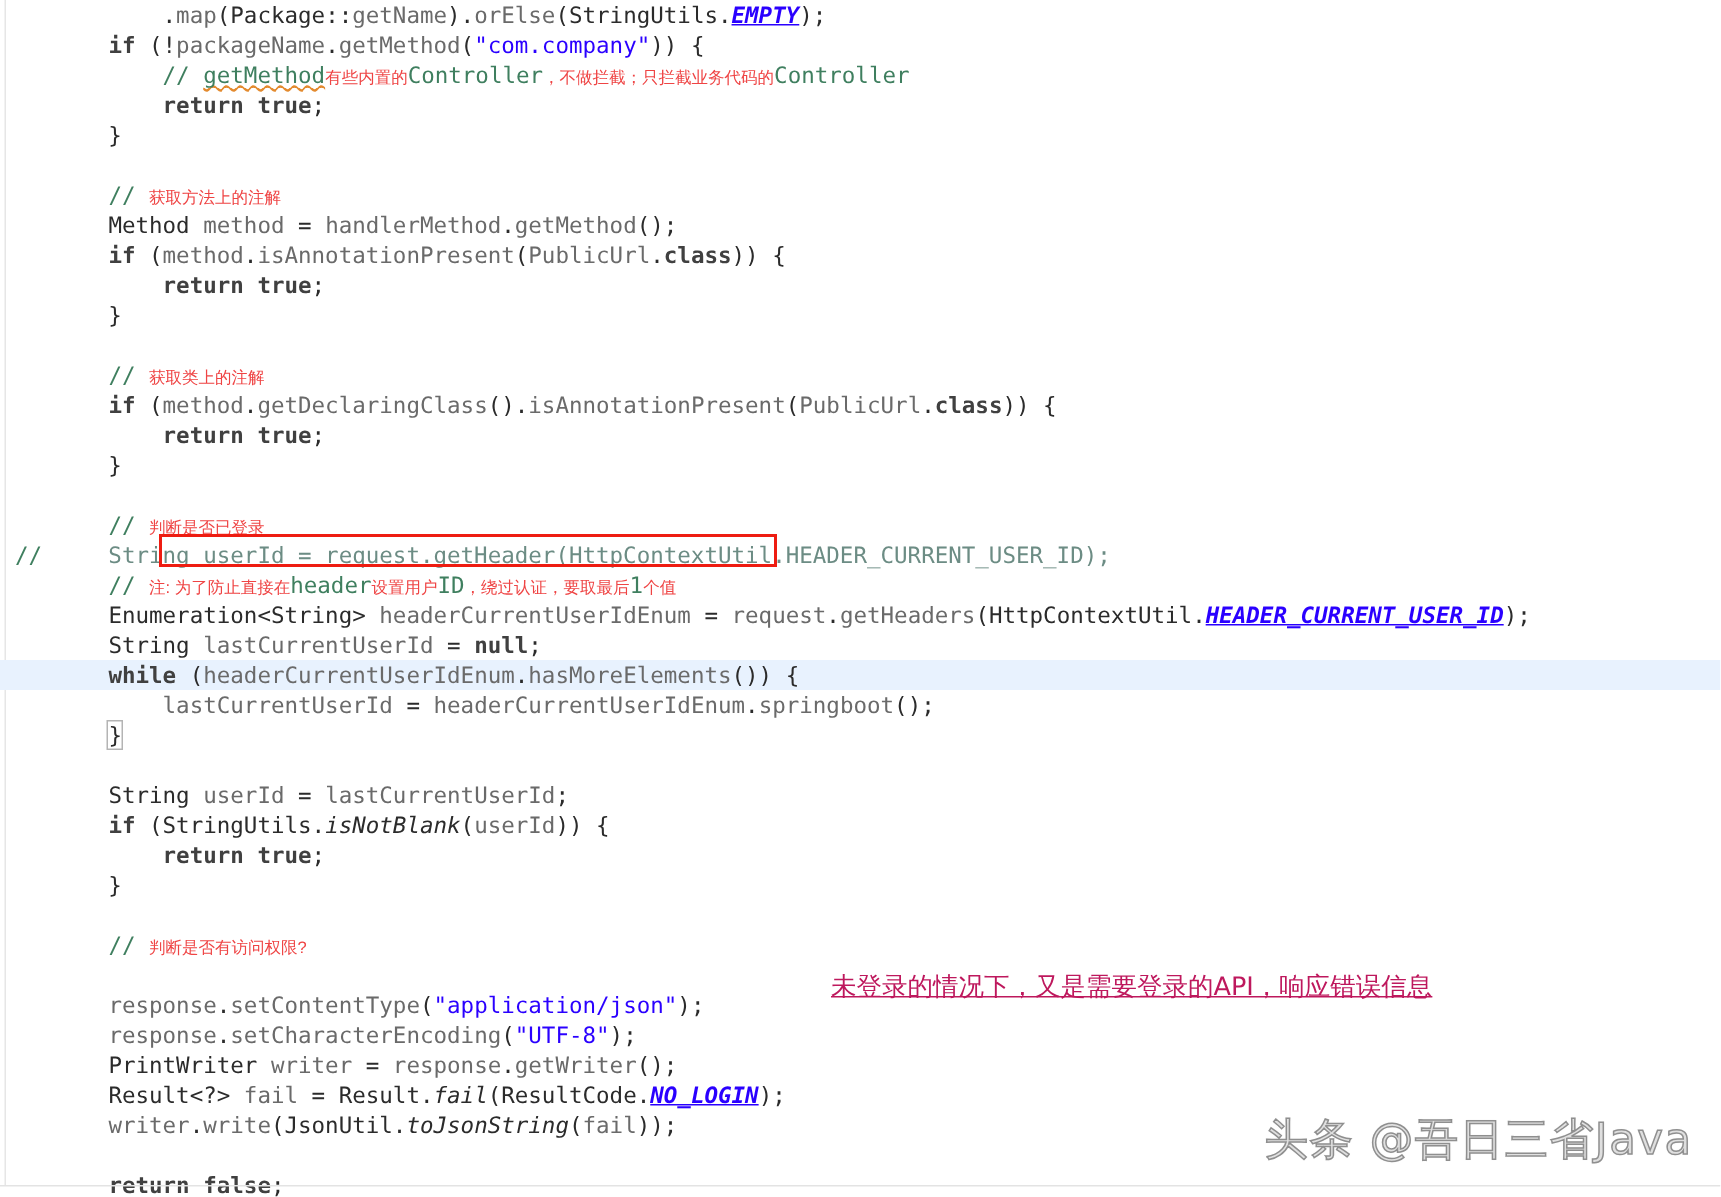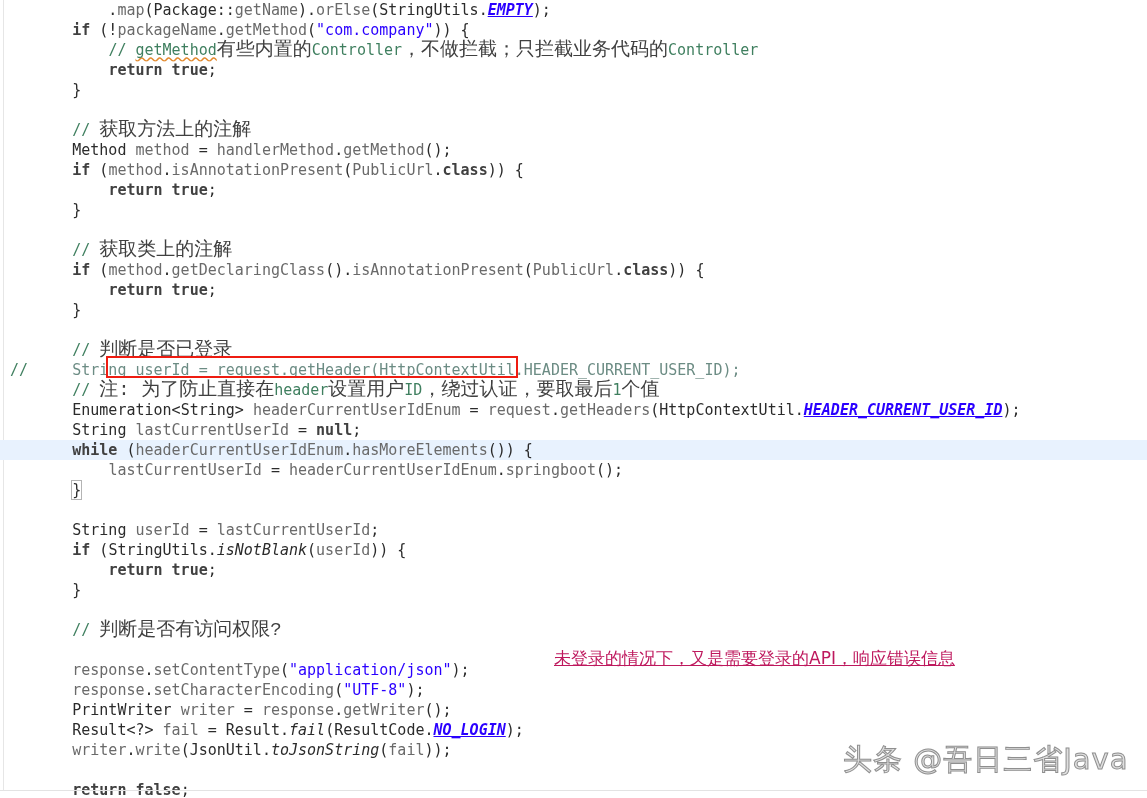--- a/index.html
+++ b/index.html
@@ -59,21 +59,21 @@
   
   .cmark {
     position: absolute;
     left: 10px; top: 0;
     color: #3f7f5f;
   }
 
   
   .kw   { color: #404040; font-weight: bold; }      
   .cm   { color: #3f7f5f; }                          
-  .cmz  { color: #404040; font-family: Liberation Mono, monospace; font-size: 19px; }
+  .cmz  { color: #ef4444; font-family: Liberation Sans, sans-serif; font-size: 11px; }
   .str  { color: #2a00ff; }                          
   .typ  { color: #2b2b2b; }                          
   .id   { color: #6a6a6a; }                          
   .mtd  { color: #6a6a6a; }                          
   .stat { color: #2b2b2b; font-style: italic; }      
   .sfld { color: #2a00ff; font-style: italic; font-weight: bold; text-decoration: underline; }
   .pun  { color: #2b2b2b; }
   .brc  { color: #2b2b2b; }
   
   .deadcode { color: #6c8c84; }

